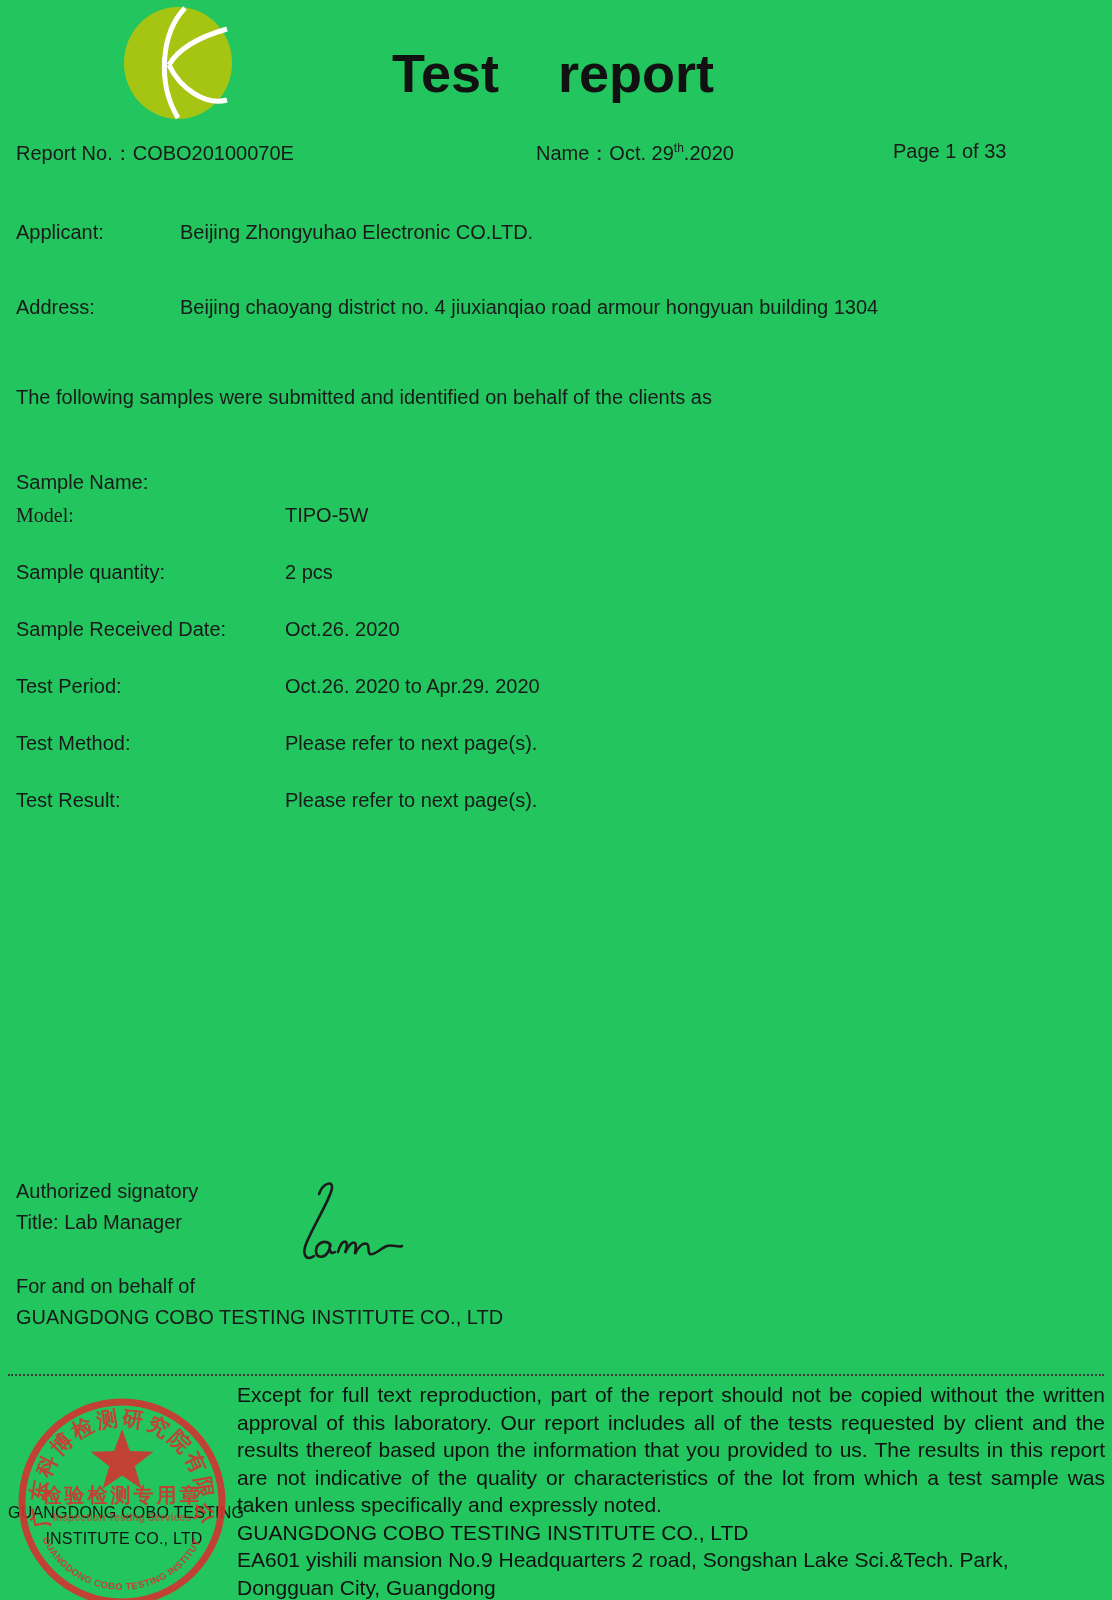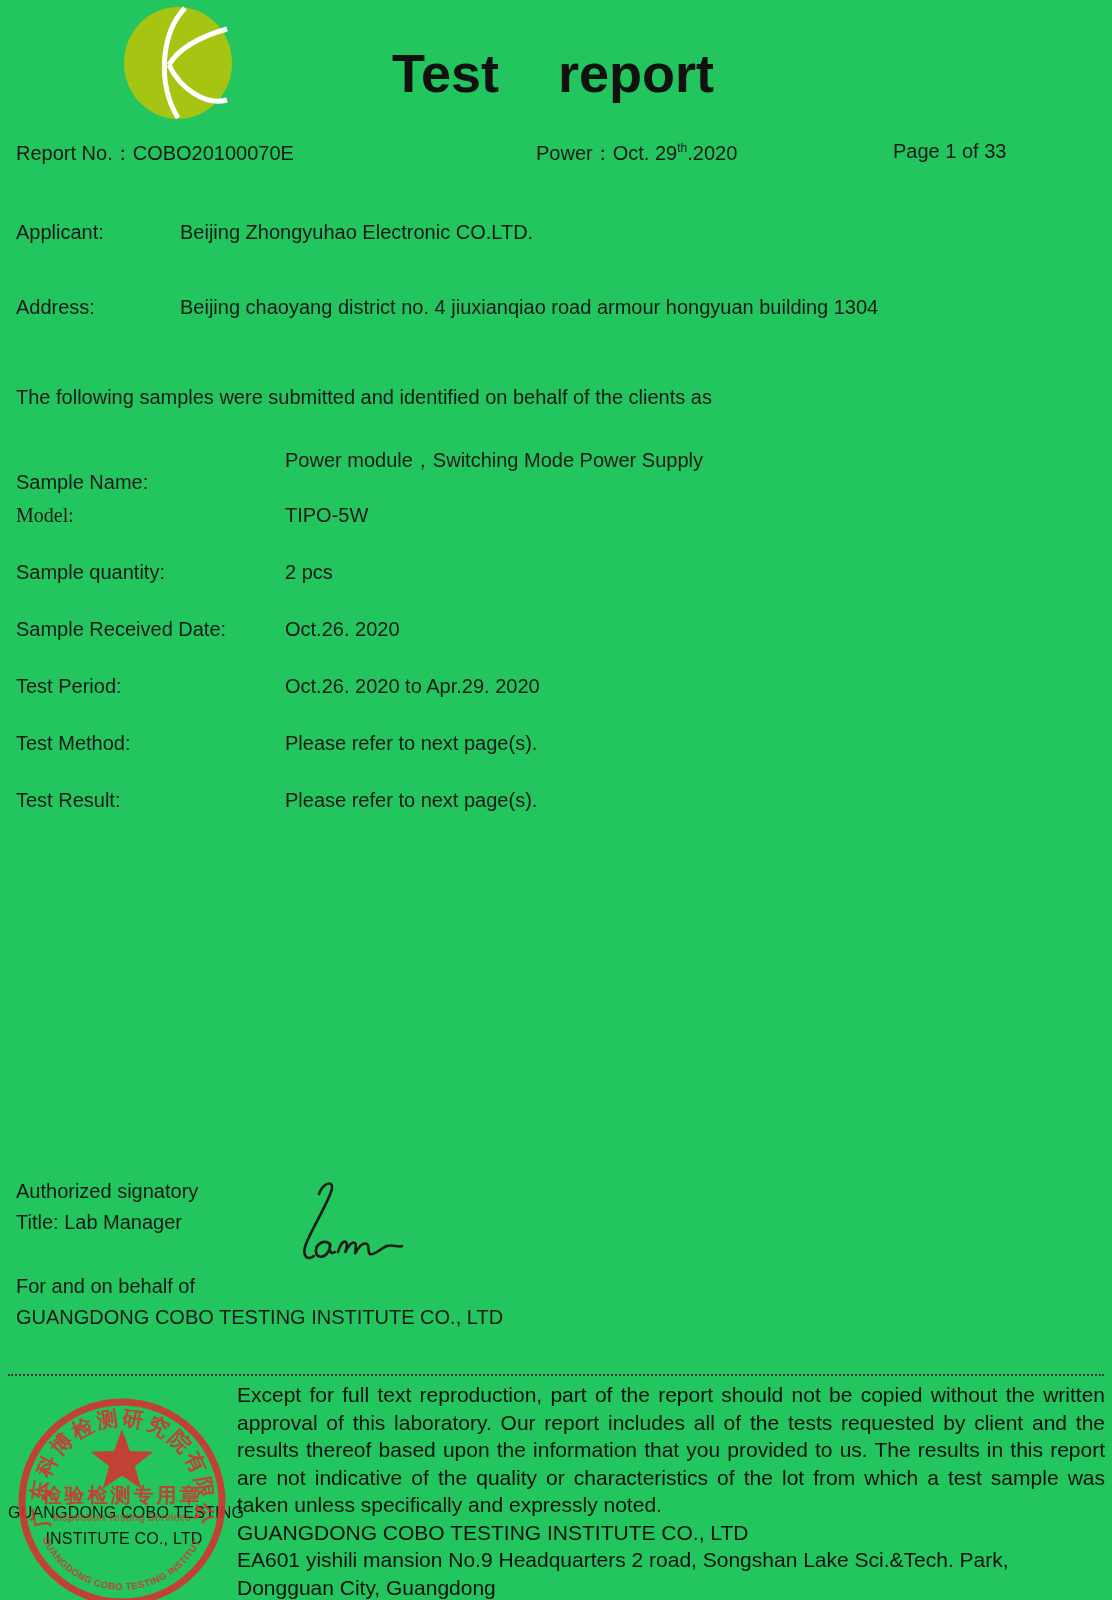--- a/index.html
+++ b/index.html
@@ -53,32 +53,31 @@
     <path d="M 104,24 C 76,32 55,44 46,60" fill="none" stroke="#ffffff" stroke-width="5"></path>
     <path d="M 46,60 C 57,83 82,101 104,95" fill="none" stroke="#ffffff" stroke-width="5"></path>
   </svg>
 
   <div class="title-row">
     <span>Test</span>
     <span>report</span>
   </div>
 
   <div class="abs hdr" style="left:16px;"><span>Report No.：</span><span>COBO20100070E</span></div>
-  <div class="abs hdr" style="left:536px;"><span>Power：</span><span>Oct. 29</span><sup class="th">th</sup><span>.2020</span></div>
+  <div class="abs hdr" style="left:536px;"><span>Name：</span><span>Oct. 29</span><sup class="th">th</sup><span>.2020</span></div>
   <div class="abs hdr" style="left:893px;">Page 1 of 33</div>
 
   <div class="abs lbl" style="left:16px;top:221px;">Applicant:</div>
   <div class="abs val" style="left:180px;top:221px;">Beijing Zhongyuhao Electronic CO.LTD.</div>
   <div class="abs lbl" style="left:16px;top:296px;">Address:</div>
   <div class="abs val" style="left:180px;top:296px;">Beijing chaoyang district no. 4 jiuxianqiao road armour hongyuan building 1304</div>
 
   <div class="abs intro" style="left:16px;top:386px;">The following samples were submitted and identified on behalf of the clients as</div>
 
   <div class="abs lbl" style="left:16px;top:471px;">Sample Name:</div>
-  <div class="abs val" style="left:285px;top:447px;">Power module，Switching Mode Power Supply</div>
 
   <div class="abs lbl" style="left:16px;top:504px;font-family:Liberation Serif, serif;">Model:</div>
   <div class="abs val" style="left:285px;top:504px;">TIPO-5W</div>
 
   <div class="abs lbl" style="left:16px;top:561px;">Sample quantity:</div>
   <div class="abs val" style="left:285px;top:561px;">2 pcs</div>
 
   <div class="abs lbl" style="left:16px;top:618px;">Sample Received Date:</div>
   <div class="abs val" style="left:285px;top:618px;">Oct.26. 2020</div>
 

